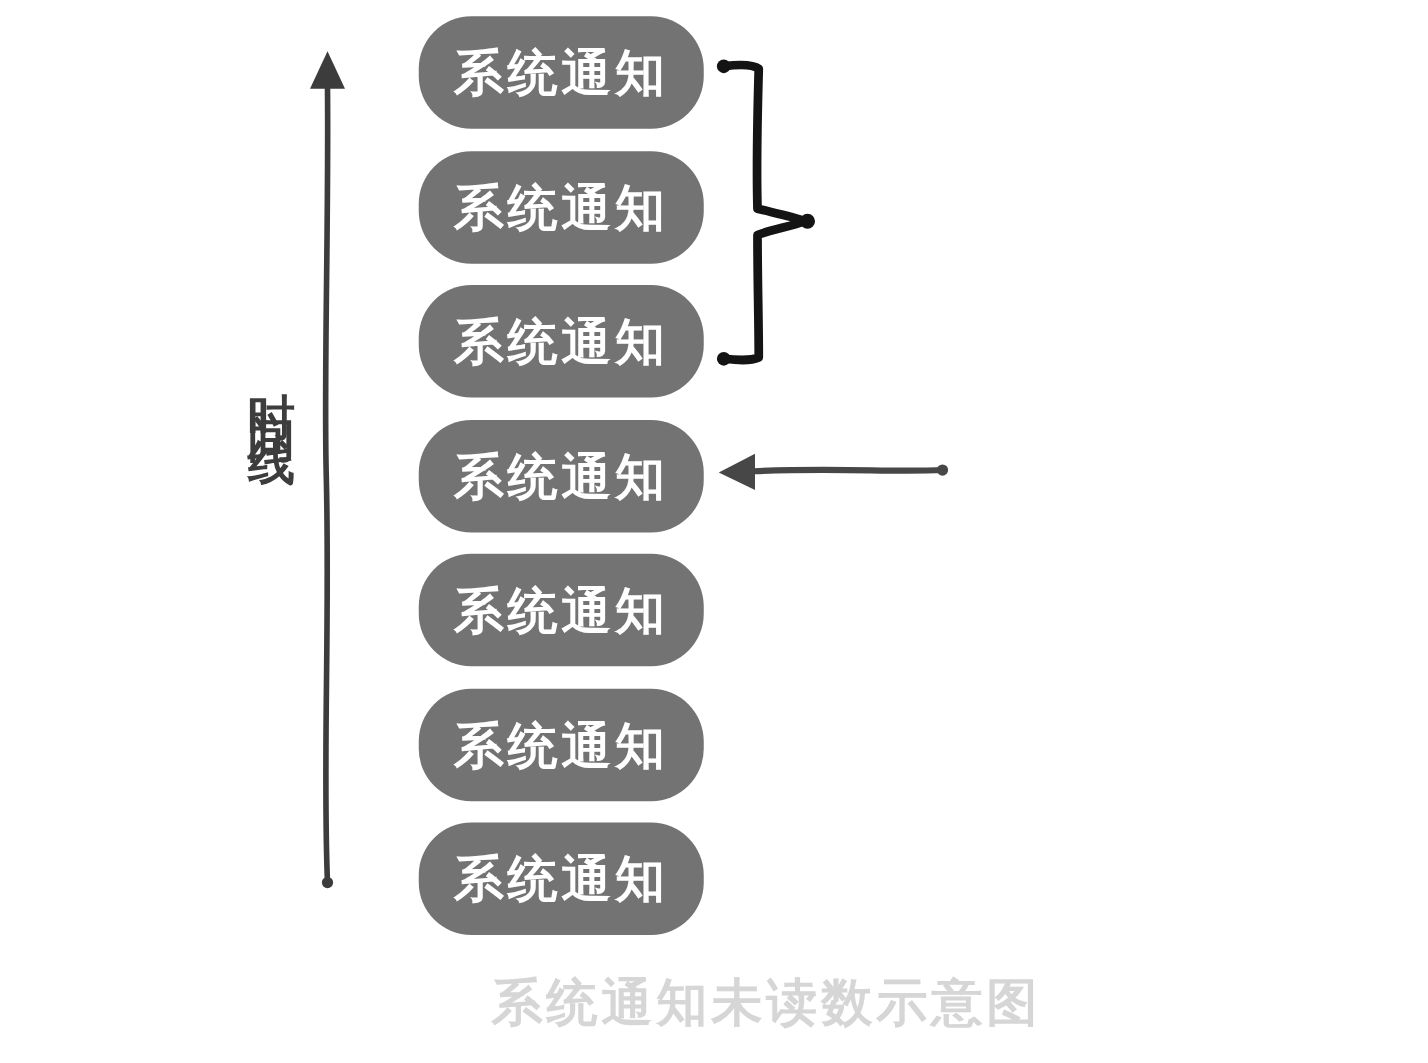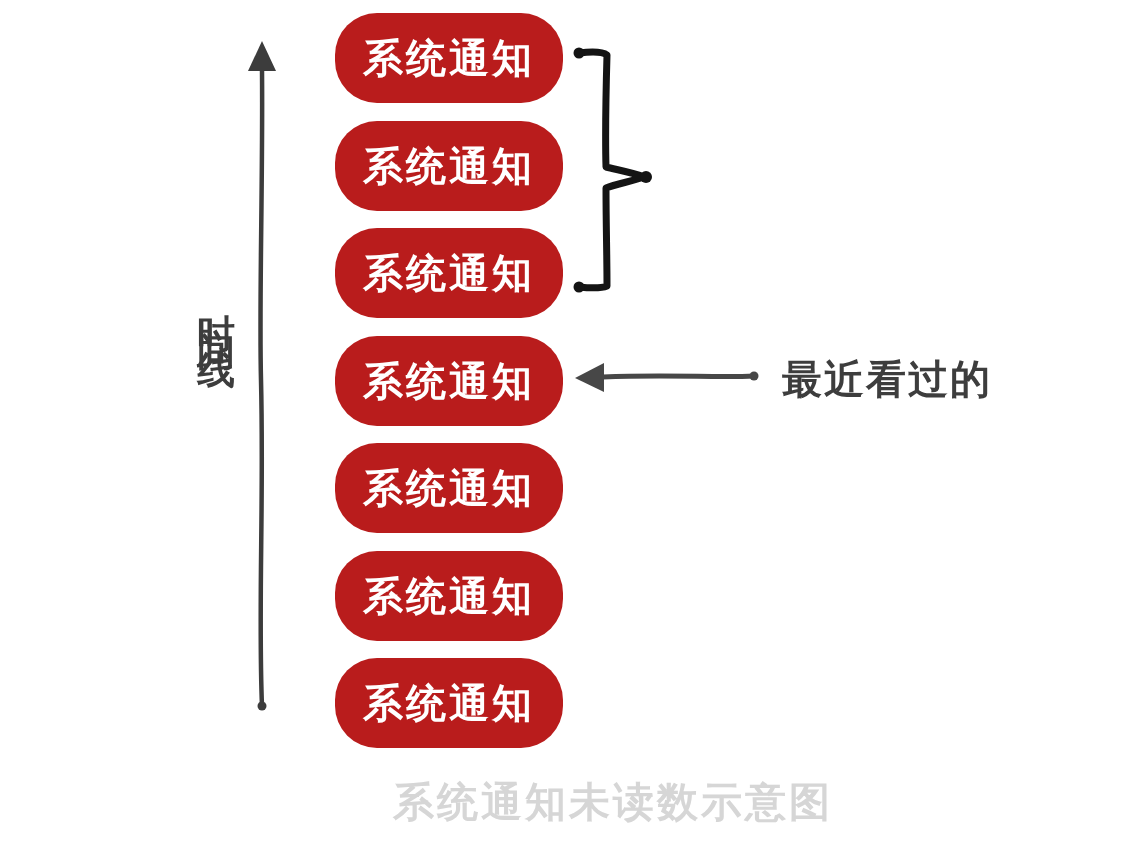--- a/index.html
+++ b/index.html
@@ -21,21 +21,21 @@
     top: 0;
     width: 1142px;
     height: 850px;
     pointer-events: none;
   }
   .note-box {
     position: absolute;
     left: 335px;
     width: 228px;
     height: 90px;
-    background: #b91c1c;
+    background: #737373;
     border-radius: 42px;
     display: flex;
     align-items: center;
     justify-content: center;
     color: #ffffff;
     font-size: 40px;
     font-weight: 600;
     letter-spacing: 3px;
     text-align: center;
   }
@@ -103,17 +103,16 @@
   <div class="timeline-label">时间线</div>
 
   <div class="note-box" style="top:13px">系统通知</div>
   <div class="note-box" style="top:121px">系统通知</div>
   <div class="note-box" style="top:228px">系统通知</div>
   <div class="note-box" style="top:336px">系统通知</div>
   <div class="note-box" style="top:443px">系统通知</div>
   <div class="note-box" style="top:551px">系统通知</div>
   <div class="note-box" style="top:658px">系统通知</div>
 
-  <div class="annotation">最近看过的</div>
 
   <div class="caption">系统通知未读数示意图</div>
 
 </div>
 
 </body></html>

